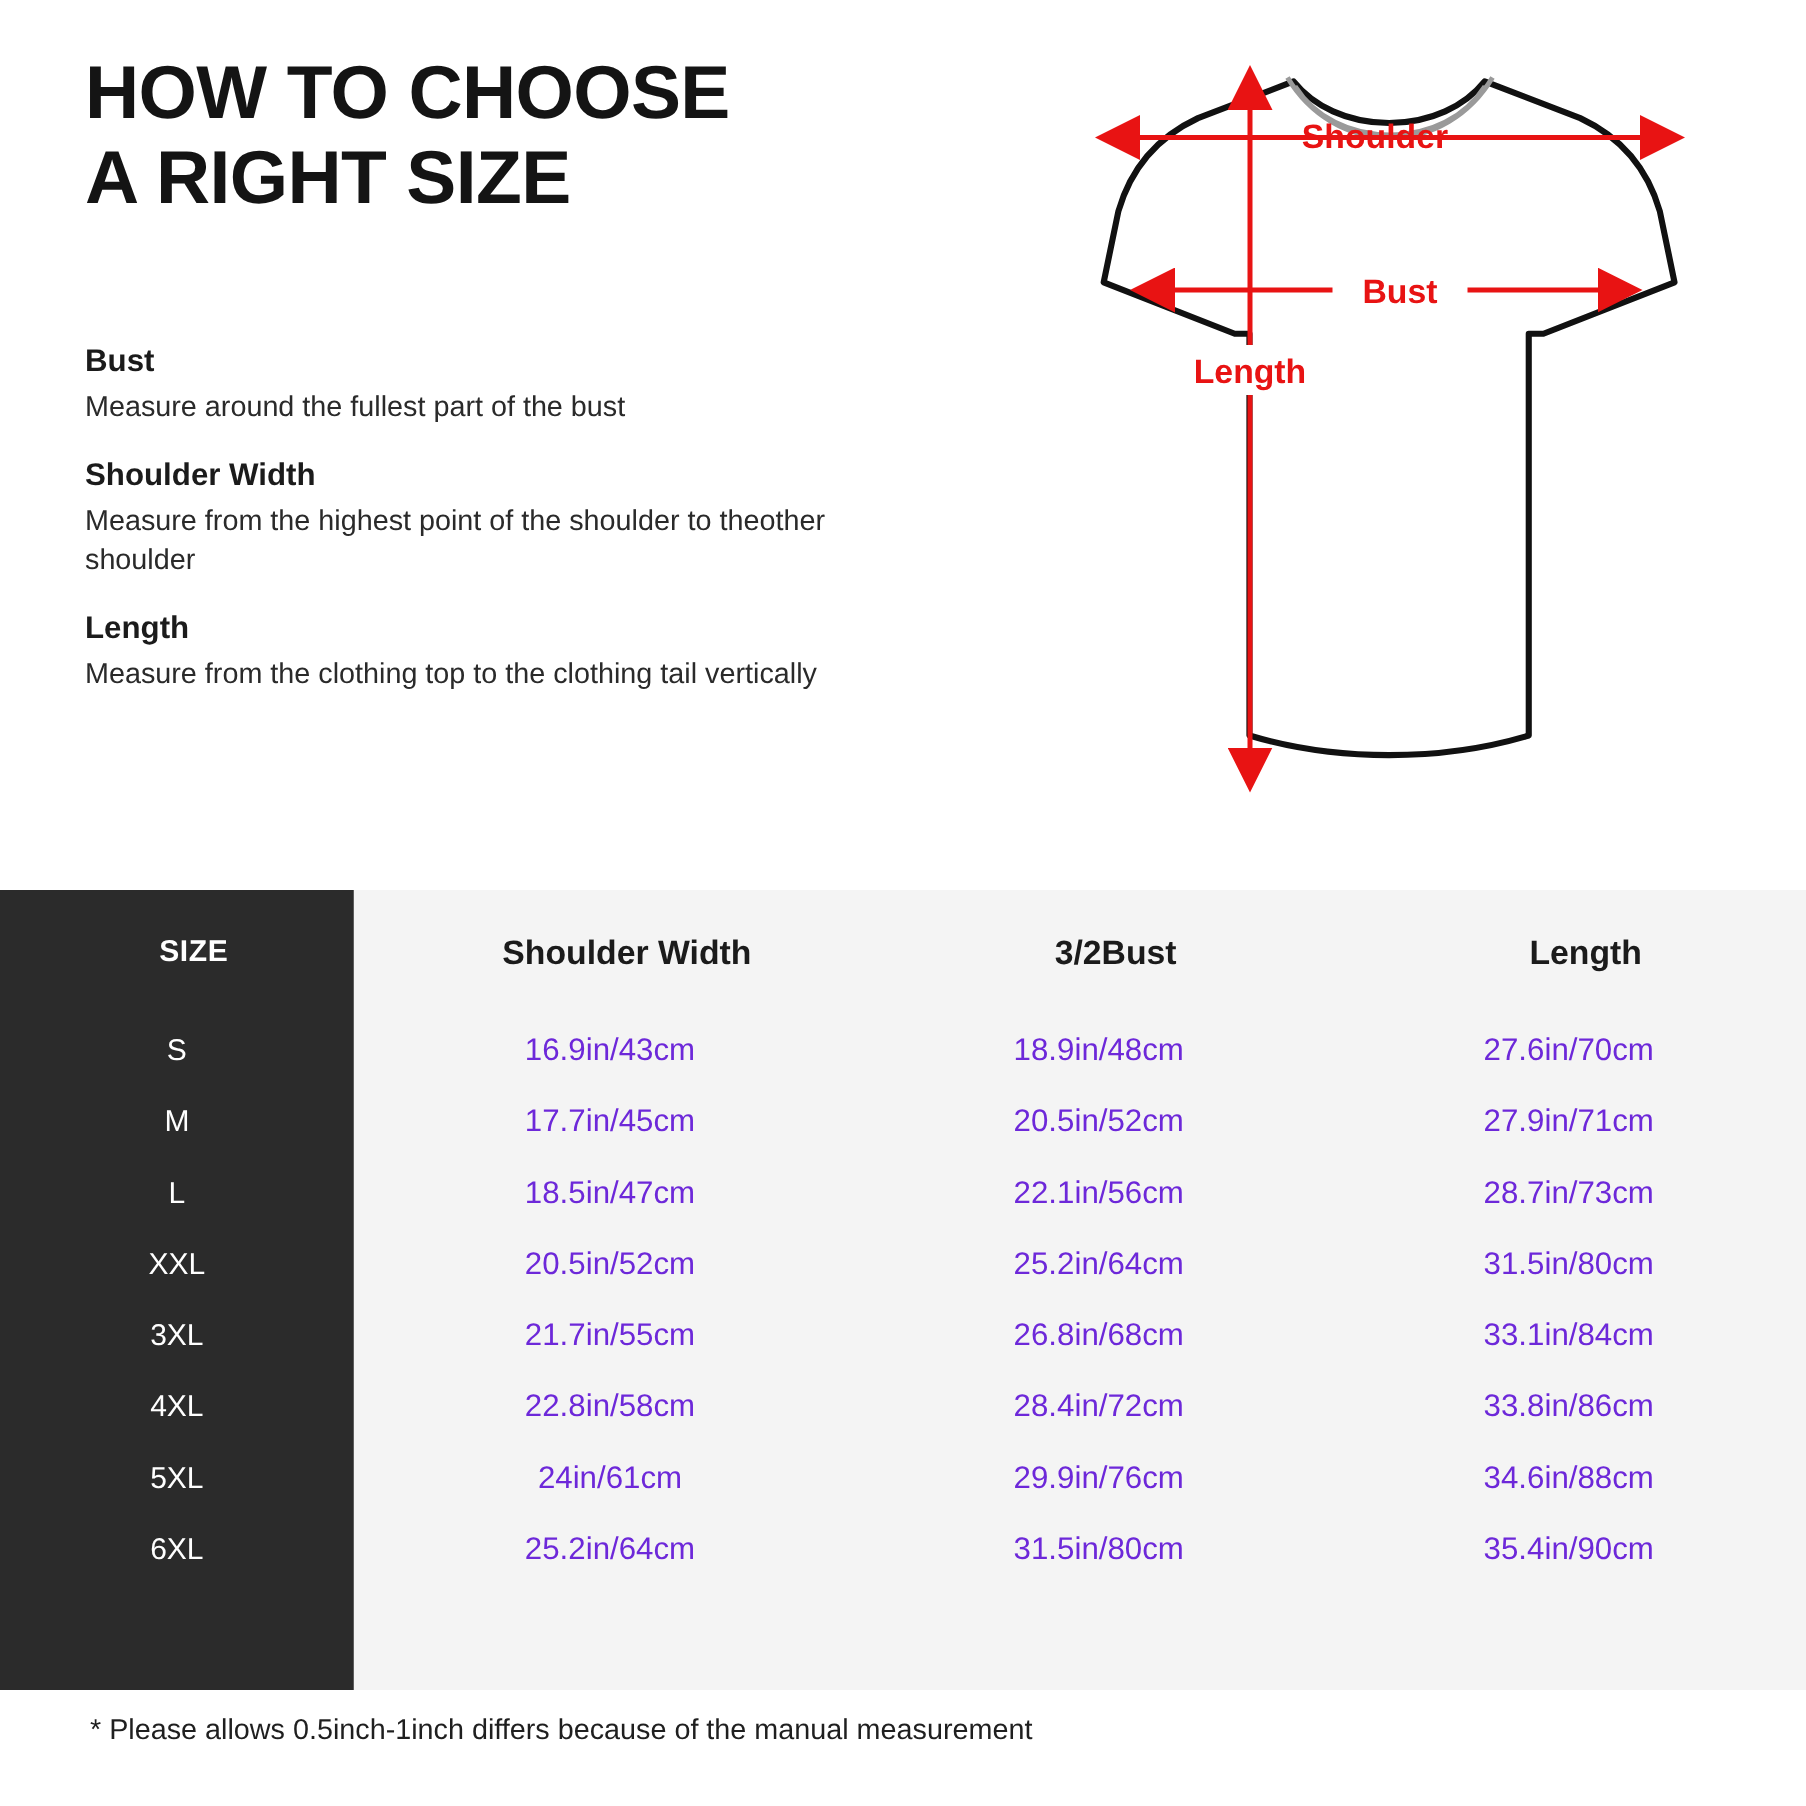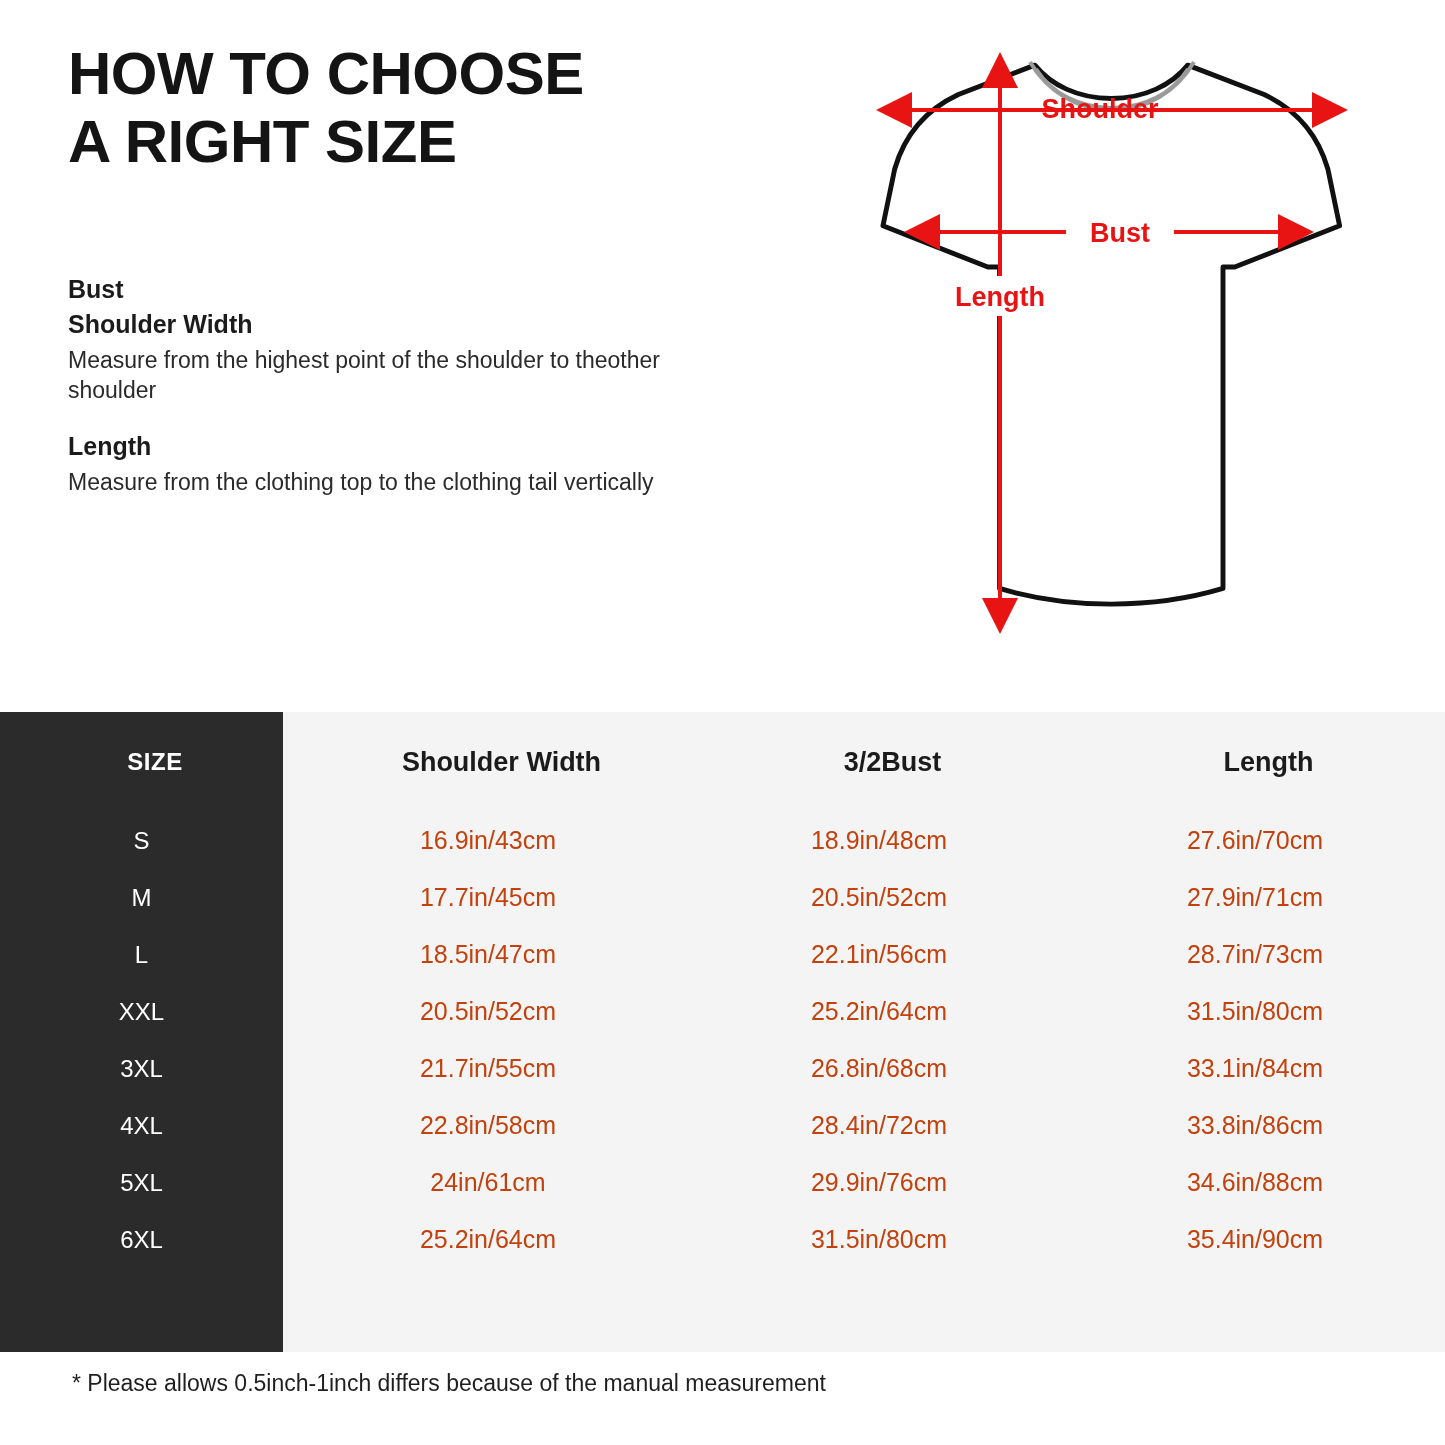--- a/index.html
+++ b/index.html
@@ -114,21 +114,21 @@
   table.sizes thead th.size-head {
     color: #ffffff;
     font-size: 24px;
     letter-spacing: 0.5px;
   }
   table.sizes tbody td {
     height: 57px;
     font-size: 25px;
     text-align: center;
     vertical-align: middle;
-    color: #c2410c;
+    color: #6d28d9;
     font-weight: 400;
   }
   table.sizes tbody td.size-cell {
     color: #ffffff;
     font-size: 24px;
   }
 
   .footnote {
     position: absolute;
     left: 72px;
@@ -142,20 +142,21 @@
 <body>
 
 <div class="page">
 
   <div class="top">
 
     <div class="headline">HOW TO CHOOSE<br>A RIGHT SIZE</div>
 
     <div class="defs">
       <div class="def-term">Bust</div>
+      <div class="def-desc">Measure around the fullest part of the bust</div>
 
       <div class="def-term">Shoulder Width</div>
       <div class="def-desc">Measure from the highest point of the shoulder to theother shoulder</div>
 
       <div class="def-term">Length</div>
       <div class="def-desc last">Measure from the clothing top to the clothing tail vertically</div>
     </div>
 
     <div class="shirt-wrap">
       <svg width="660" height="630" viewBox="0 0 660 630" xmlns="http://www.w3.org/2000/svg">

